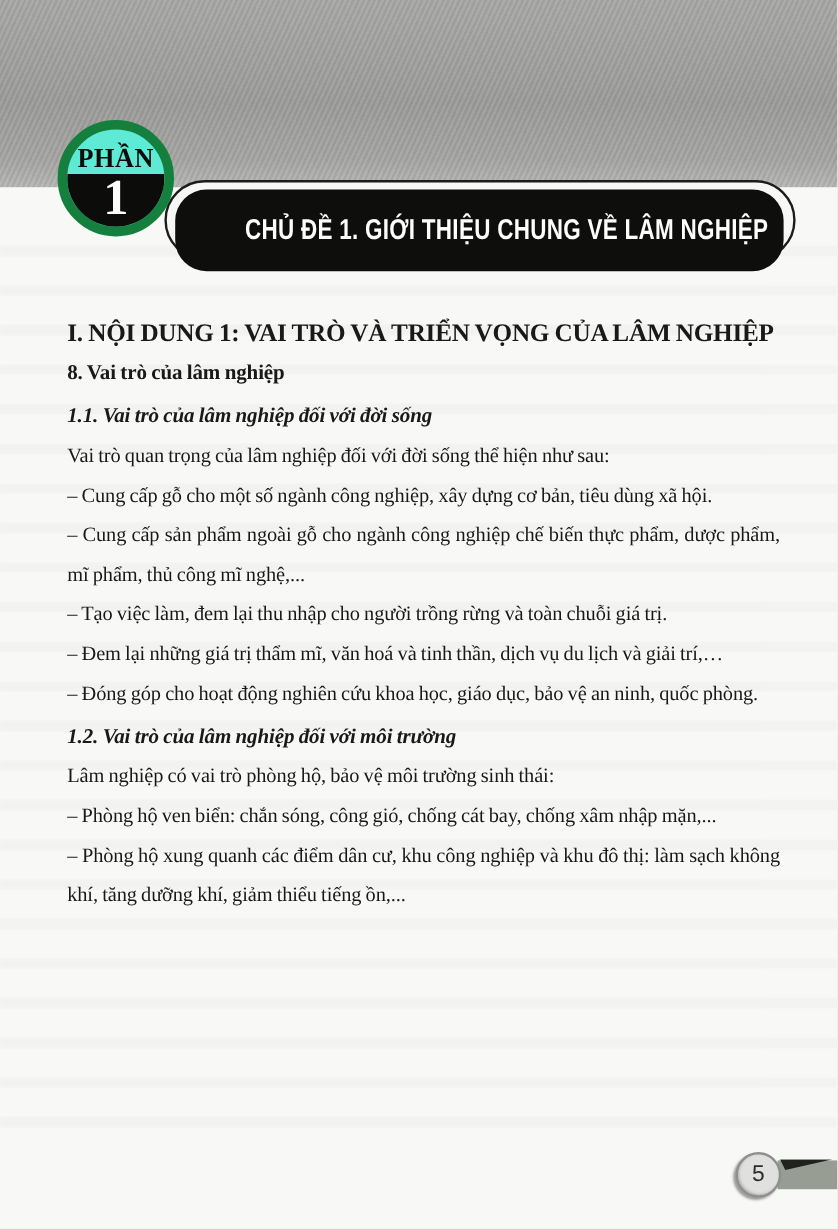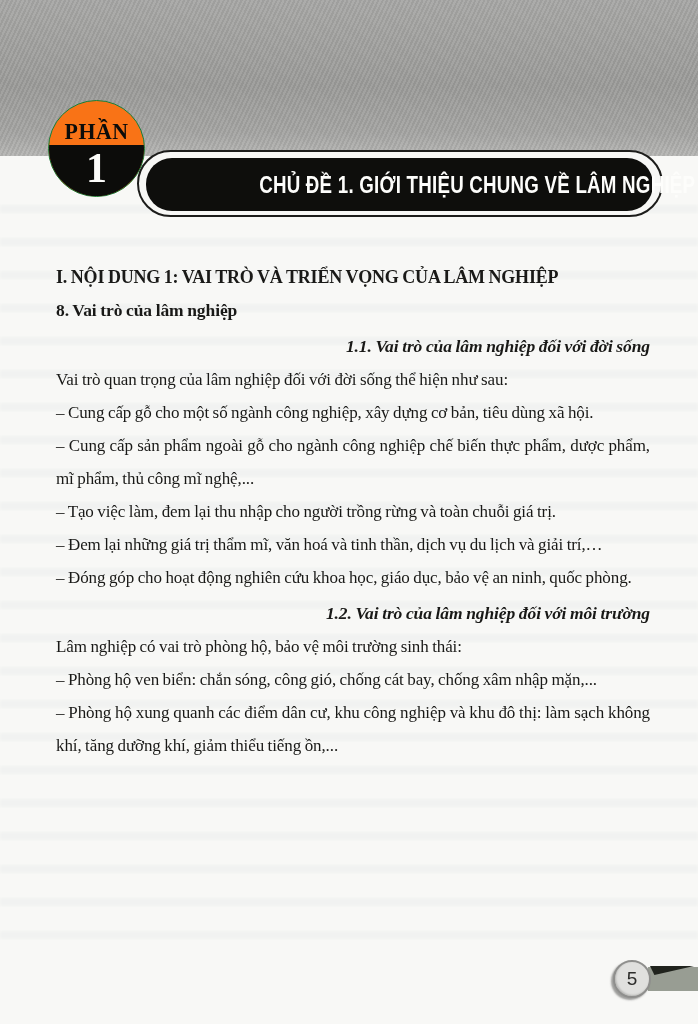--- a/index.html
+++ b/index.html
@@ -36,58 +36,58 @@
     letter-spacing:.5px; padding-left:36px;
   }
 
   
   .capsule {
     position:absolute; left:137px; top:150px; width:526px; height:67px;
     background:#f7f7f5; border:2px solid #1c1c1a; border-radius:34px;
     box-sizing:border-box; z-index:1;
   }
   .banner2 {
-    position:absolute; left:146px; top:158px; width:507px; height:53px;
+    position:absolute; left:146px; top:158px; width:507px; height:68px;
     background:#0e0e0c; border-radius:26px; z-index:2;
-    display:flex; align-items:center; justify-content:flex-start;
+    display:flex; align-items:center; justify-content:center;
   }
   .banner2 .txt {
     color:#fdfdfb; font-family:"Liberation Sans", sans-serif; font-weight:bold;
     font-size:24px; white-space:nowrap; transform:scaleX(.78);
     letter-spacing:.3px; padding-left:58px;
   }
 
   
   .part-badge {
     position:absolute; left:48px; top:100px; width:97px; height:97px;
-    border:1px solid #15803d; border-radius:50%; box-sizing:border-box;
-    background:#f97316; overflow:hidden; z-index:4;
+    border:8px solid #15803d; border-radius:50%; box-sizing:border-box;
+    background:#5eead4; overflow:hidden; z-index:4;
     display:flex; flex-direction:column;
   }
   .part-top {
     height:46%; display:flex; align-items:flex-end; justify-content:center;
     color:#0c0c0a; font-weight:bold; font-size:23px; letter-spacing:0.5px;
     transform:scaleX(.95);
   }
   .part-bottom {
     height:54%; background:#0c0c0a; display:flex; align-items:center; justify-content:center;
     color:#fdfdfb; font-weight:bold; font-size:42px; line-height:1; padding-bottom:4px;
     box-sizing:border-box;
   }
 
   
   .content {
     position:absolute; left:56px; top:261px; width:594px; z-index:2;
     color:#191917; font-size:17px; line-height:33px;
     letter-spacing:-.1px; word-spacing:-.6px; text-align:justify;
   }
   .content p { margin:0; }
-  .h-section { font-weight:bold; font-size:18px; letter-spacing:-.2px; text-align:left; }
+  .h-section { font-weight:bold; font-size:21px; letter-spacing:-.2px; text-align:left; }
   .h-sub     { font-weight:bold; font-size:17.5px; text-align:left; }
-  .h-italic  { font-weight:bold; font-style:italic; font-size:17.5px; margin-top:3px !important; text-align:right; }
+  .h-italic  { font-weight:bold; font-style:italic; font-size:17.5px; margin-top:3px !important; text-align:left; }
 
   
   .page-bar {
     position:absolute; left:648px; top:967px; width:50px; height:24px;
     background:#989d93; z-index:1;
   }
   .page-bar-wedge {
     position:absolute; left:650px; top:966px; width:44px; height:9px;
     background:#20231d; clip-path:polygon(0 0, 100% 0, 10% 100%); z-index:2;
   }

